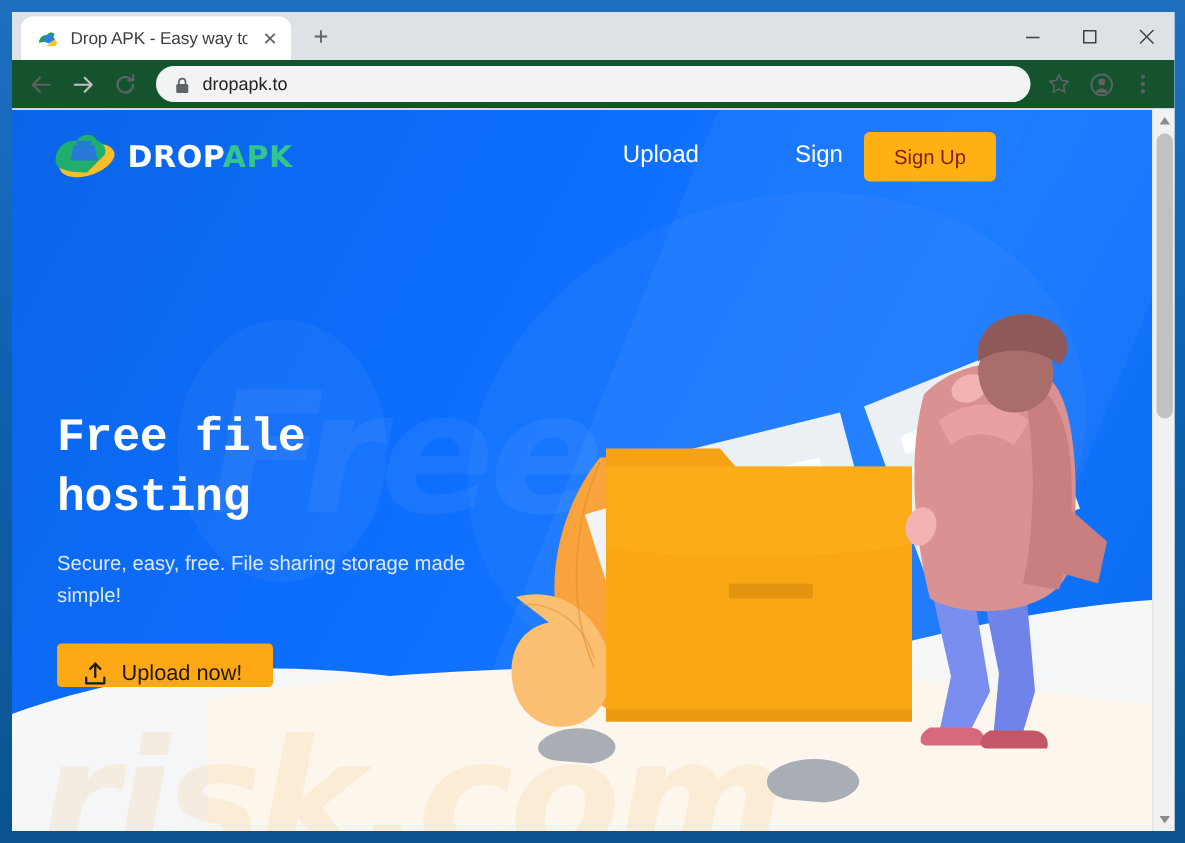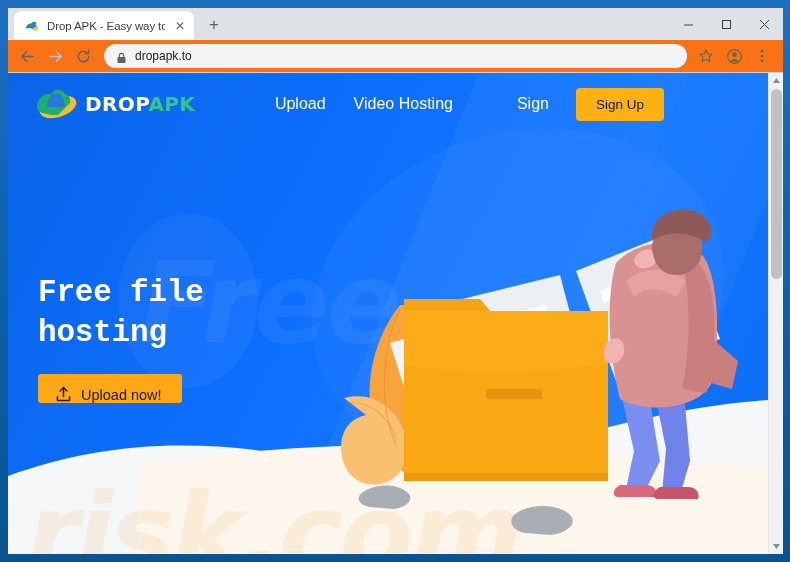--- a/index.html
+++ b/index.html
@@ -94,21 +94,21 @@
     width: 38px; height: 32px;
     display: flex; align-items: center; justify-content: center;
     color: #3c4043;
     font-size: 11px;
     font-family: "DejaVu Sans", sans-serif;
   }
 
   
   .toolbar {
     height: 32px;
-    background: #f97316;
+    background: #14532d;
     display: flex;
     align-items: center;
     padding: 0 8px 0 6px;
     gap: 2px;
   }
 
   .navbtn {
     width: 26px; height: 26px;
     display: flex; align-items: center; justify-content: center;
     border-radius: 50%;
@@ -271,23 +271,23 @@
   .nav-link {
     color: #ffffff;
     font-size: 16px;
     padding: 6px 14px;
     white-space: nowrap;
     text-decoration: none;
     cursor: pointer;
   }
   .nav-link.login { margin-left: 36px; }
   .signup-btn {
-    margin-left: 13px;
+    margin-left: 0;
     background: #ffb012;
-    color: #0f172a;
+    color: #7f1d1d;
     font-size: 13.5px;
     padding: 9px 20px;
     border-radius: 4px;
     border: none;
     cursor: pointer;
     font-family: "Liberation Sans", sans-serif;
     white-space: nowrap;
   }
 
   
@@ -549,30 +549,30 @@
                 <path d="M17 7 L27 7 L27 10 L17 10 Z" fill="#2878d8"></path>
               </svg>
             </span>
             <span class="logo-text">
               <span class="logo-drop">DROP</span><span class="logo-apk">APK</span>
             </span>
           </div>
 
           <div class="nav">
             <a class="nav-link">Upload</a>
-            <a class="nav-link">Video Hosting</a>
             <a class="nav-link login">Sign</a>
             <button class="signup-btn">Sign Up</button>
           </div>
         </div>
 
         <div class="hero-copy">
           <h1 class="hero-title">
             <span>Free file hosting</span><br>
           </h1>
+          <p class="hero-sub">Secure, easy, free. File sharing storage made simple!</p>
           <button class="upload-btn">
             <span>
               <svg width="17" height="17" viewBox="0 0 18 18">
                 <path d="M9 1.5 L9 11" stroke="#1e1806" stroke-width="1.6" stroke-linecap="round" fill="none"></path>
                 <path d="M5.4 5.2 L9 1.6 L12.6 5.2" stroke="#1e1806" stroke-width="1.6" stroke-linecap="round" stroke-linejoin="round" fill="none"></path>
                 <path d="M2.6 11.4 L2.6 15.4 L15.4 15.4 L15.4 11.4" stroke="#1e1806" stroke-width="1.6" stroke-linecap="round" stroke-linejoin="round" fill="none"></path>
               </svg>
             </span>
             <span>Upload now!</span>
           </button>

